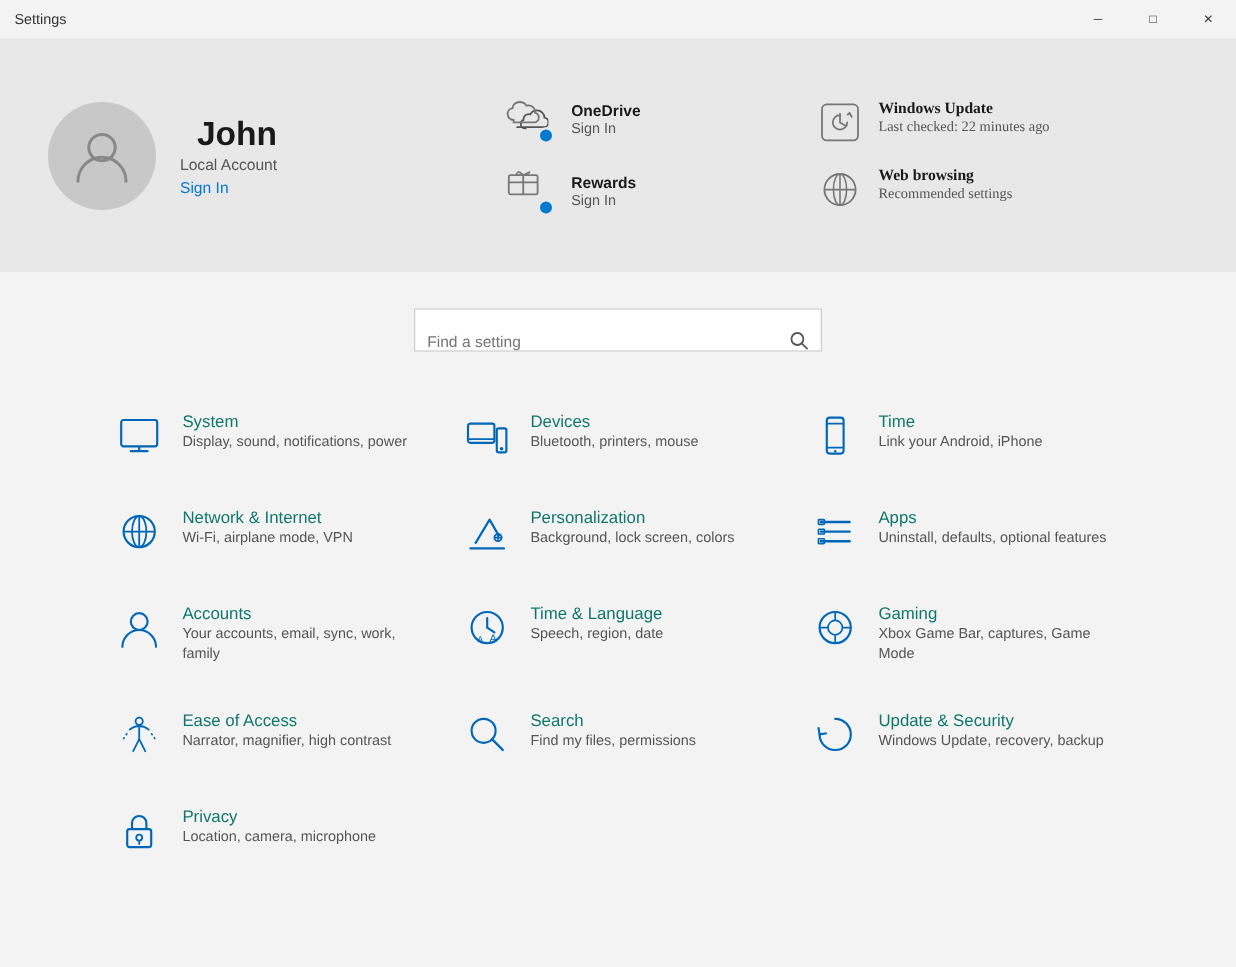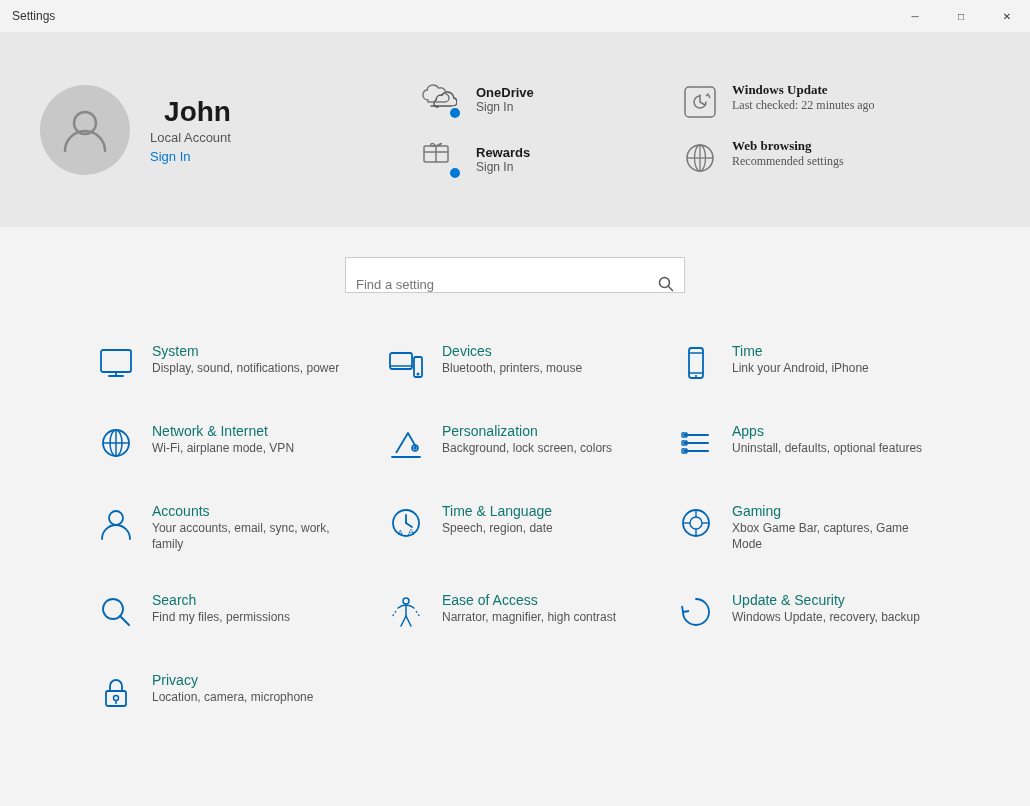--- a/index.html
+++ b/index.html
@@ -436,51 +436,51 @@
     </div>
     <div class="setting-text">
       <div class="setting-name">Gaming</div>
       <div class="setting-desc">Xbox Game Bar, captures, Game Mode</div>
     </div>
   </div>
 
   <div class="setting-item">
     <div class="setting-icon">
       <svg width="36" height="36" viewBox="0 0 36 36" fill="none">
-        <circle cx="15" cy="15" r="10" stroke="#0067b8" stroke-width="1.8" fill="none"></circle>
-        <line x1="22" y1="22" x2="31" y2="31" stroke="#0067b8" stroke-width="2" stroke-linecap="round"></line>
-      </svg>
-    </div>
-    <div class="setting-text">
-      <div class="setting-name">Search</div>
-      <div class="setting-desc">Find my files, permissions</div>
-    </div>
-  </div>
-
-  <div class="setting-item">
-    <div class="setting-icon">
-      <svg width="36" height="36" viewBox="0 0 36 36" fill="none">
         <circle cx="18" cy="7" r="3" stroke="#0067b8" stroke-width="1.5" fill="none"></circle>
         <path d="M10 14c2.5-2 5.5-3 8-3s5.5 1 8 3" stroke="#0067b8" stroke-width="1.5" stroke-linecap="round" fill="none"></path>
         <line x1="18" y1="11" x2="18" y2="22" stroke="#0067b8" stroke-width="1.5"></line>
         <path d="M18 22l-5 10" stroke="#0067b8" stroke-width="1.5" stroke-linecap="round"></path>
         <path d="M18 22l5 10" stroke="#0067b8" stroke-width="1.5" stroke-linecap="round"></path>
         <path d="M8 17l-4 6" stroke="#0067b8" stroke-width="1.3" stroke-dasharray="2 2"></path>
         <path d="M28 17l4 6" stroke="#0067b8" stroke-width="1.3" stroke-dasharray="2 2"></path>
       </svg>
     </div>
     <div class="setting-text">
       <div class="setting-name">Ease of Access</div>
       <div class="setting-desc">Narrator, magnifier, high contrast</div>
     </div>
   </div>
 
   <div class="setting-item">
     <div class="setting-icon">
       <svg width="36" height="36" viewBox="0 0 36 36" fill="none">
+        <circle cx="15" cy="15" r="10" stroke="#0067b8" stroke-width="1.8" fill="none"></circle>
+        <line x1="22" y1="22" x2="31" y2="31" stroke="#0067b8" stroke-width="2" stroke-linecap="round"></line>
+      </svg>
+    </div>
+    <div class="setting-text">
+      <div class="setting-name">Search</div>
+      <div class="setting-desc">Find my files, permissions</div>
+    </div>
+  </div>
+
+  <div class="setting-item">
+    <div class="setting-icon">
+      <svg width="36" height="36" viewBox="0 0 36 36" fill="none">
         <path d="M18 5 A13 13 0 1 1 5 18" stroke="#0067b8" stroke-width="1.8" fill="none" stroke-linecap="round"></path>
         <polyline points="4,12 5,18 11,17" stroke="#0067b8" stroke-width="1.8" fill="none" stroke-linejoin="round"></polyline>
       </svg>
     </div>
     <div class="setting-text">
       <div class="setting-name">Update &amp; Security</div>
       <div class="setting-desc">Windows Update, recovery, backup</div>
     </div>
   </div>
 

